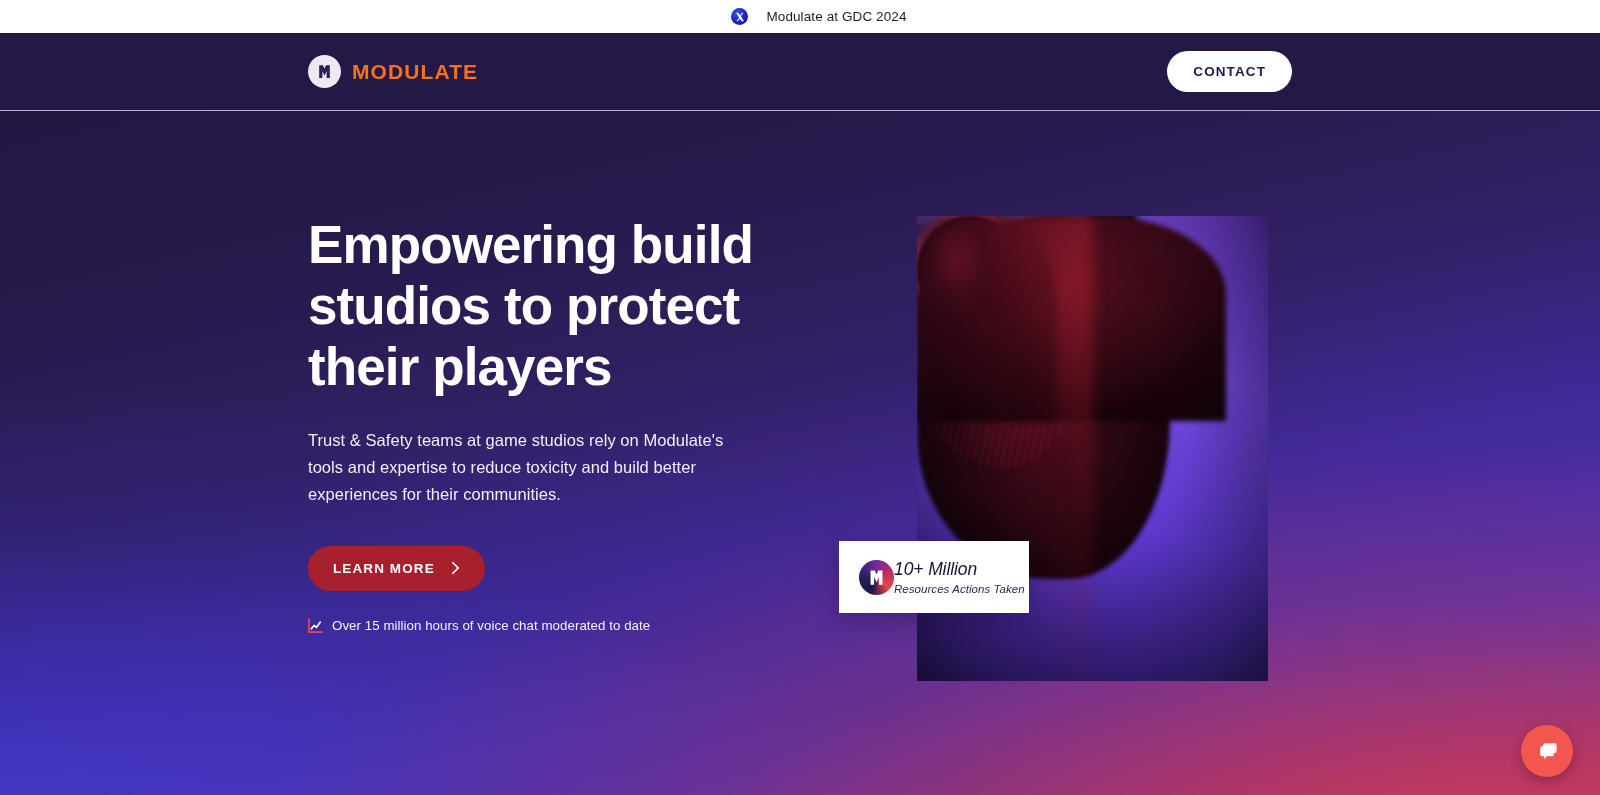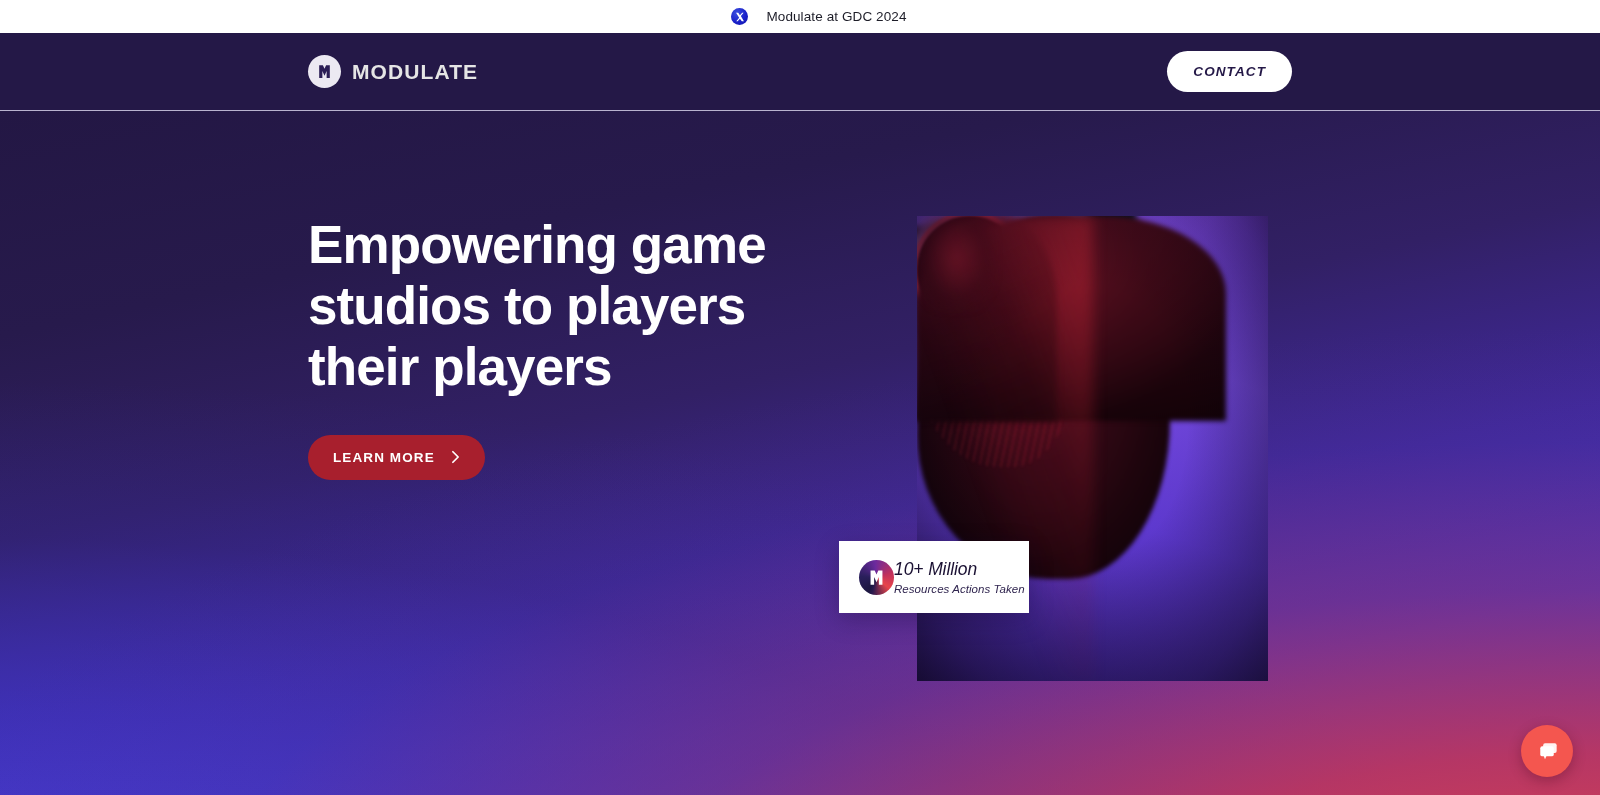--- a/index.html
+++ b/index.html
@@ -44,21 +44,21 @@
   }
   
   #logo-link { display:flex; align-items:center; gap:11px; flex:none; text-decoration:none; }
   #logo-mark {
     width:33px; height:33px; border-radius:50%;
     background:#ece9f2;
     display:flex; align-items:center; justify-content:center;
   }
   #logo-mark svg { width:17px; height:17px; display:block; }
   #logo-text {
-    color:#e5e5e5; font-size:21px; font-weight:bold;
+    color:#f97316; font-size:21px; font-weight:bold;
     letter-spacing:1.1px;
   }
 
   
   #main-nav {
     display:flex; align-items:center; gap:49px;
     margin-left:130px;
   }
   .nav-link {
     color:#f2f0f7; font-size:15.5px; text-decoration:none;
@@ -66,21 +66,21 @@
   }
 
   
   #contact-button {
     margin-left:auto;
     background:#ffffff; color:#241847;
     border:none; border-radius:999px;
     height:41px; padding:0 26px;
     font-family:inherit; font-size:13.5px; font-weight:bold;
     letter-spacing:1.1px; cursor:pointer;
-    display:flex; align-items:center; justify-content:center;font-style:italic;
+    display:flex; align-items:center; justify-content:center;
   }
 
   
   #hero {
     position:relative;
     width:100%; height:684px;
     overflow:hidden;
     background:#2a1c52;
   }
   #hero-gradient {
@@ -323,31 +323,41 @@
     <button id="contact-button">CONTACT</button>
   </div>
 </header>
 
 <section id="hero">
   <div id="hero-gradient"></div>
 
   <div id="hero-inner">
 
     <div id="hero-copy">
-      <h1 id="hero-title">Empowering game studios to players their players</h1>
+      <h1 id="hero-title">Empowering build studios to protect their players</h1>
+      <p id="hero-sub">Trust &amp; Safety teams at game studios rely on Modulate's tools and expertise to reduce toxicity and build better experiences for their communities.</p>
 
       <button id="learn-more-button">
         <span>LEARN MORE</span>
         <span>
           <svg viewBox="0 0 10 16" aria-hidden="true">
             <path d="M2 2l6 6-6 6" fill="none" stroke="#ffffff" stroke-width="2" stroke-linecap="round" stroke-linejoin="round"></path>
           </svg>
         </span>
       </button>
 
+      <div id="hero-stat">
+        <span id="hero-stat-icon">
+          <svg viewBox="0 0 16 16" aria-hidden="true">
+            <path d="M1 1v14h14" fill="none" stroke="#e8455a" stroke-width="1.8" stroke-linecap="round"></path>
+            <path d="M3.5 11.5l3-3.5 2.5 2 4-5.5" fill="none" stroke="#ffffff" stroke-width="1.8" stroke-linecap="round" stroke-linejoin="round"></path>
+          </svg>
+        </span>
+        <span id="hero-stat-text">Over 15 million hours of voice chat moderated to date</span>
+      </div>
     </div>
 
     <div id="hero-media">
       <div id="hero-photo" aria-label="Gamer wearing headphones seated at a purple-lit desk, viewed from behind">
         <div class="layer pl-desk"></div>
         <div class="layer pl-screen-glow"></div>
         <div class="layer pl-monitor"></div>
         <div class="layer pl-devices"></div>
         <div class="layer pl-kbd"></div>
         <div class="layer pl-mouse"></div>

